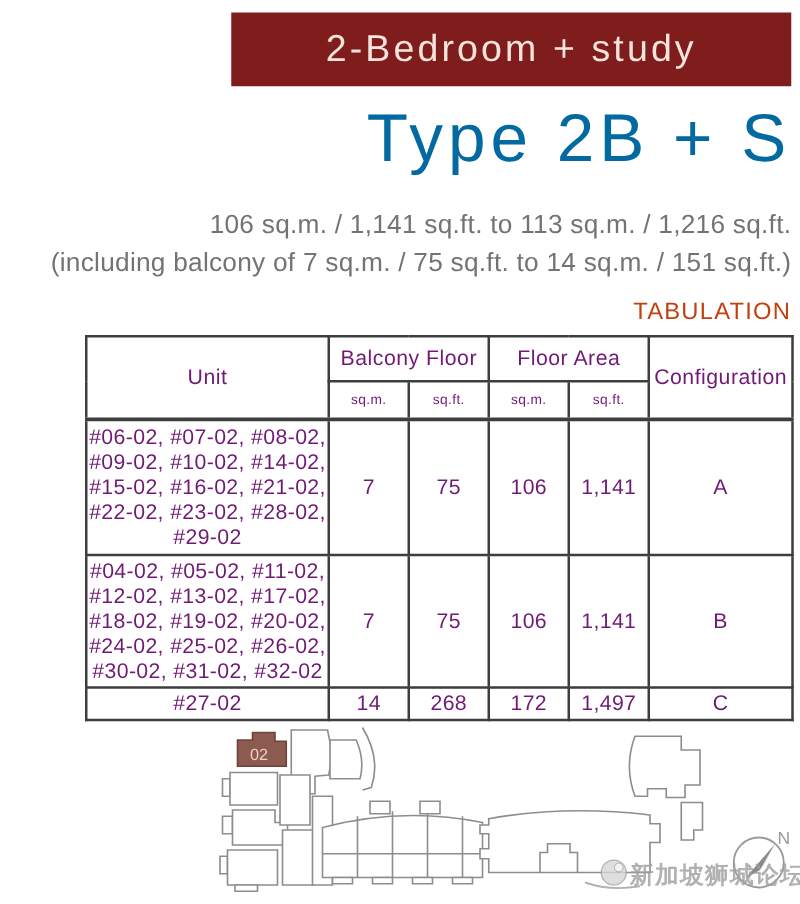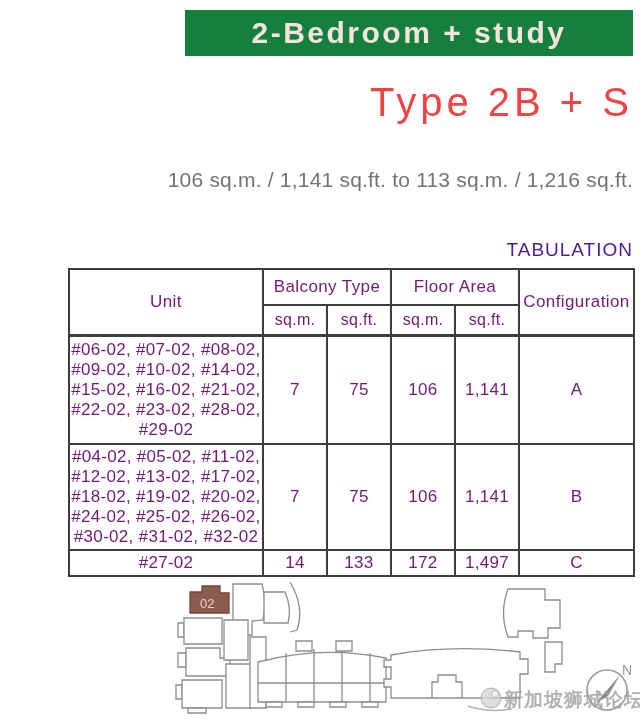--- a/index.html
+++ b/index.html
@@ -1,50 +1,50 @@
 <!DOCTYPE html>
 <html><head>
 <meta charset="utf-8">
 <style>
   html,body{margin:0;padding:0;background:#fff;}
   .page{
     position:relative;width:640px;height:723px;background:#ffffff;overflow:hidden;
     font-family:"Liberation Sans", sans-serif;
   }
   .banner{
-    position:absolute;left:185px;top:10px;width:448px;height:46px;
-    background:#15803d;color:#f6e3dc;
-    font-size:30px;font-weight:700;letter-spacing:2.5px;
+    position:absolute;left:185px;top:10px;width:448px;height:59px;
+    background:#7f1d1d;color:#f6e3dc;
+    font-size:30px;font-weight:400;letter-spacing:2.5px;
     display:flex;align-items:center;justify-content:center;
   }
   .type-title{
     position:absolute;right:7px;top:80px;
-    font-size:40px;font-weight:300;letter-spacing:4px;color:#ef4444;
+    font-size:54px;font-weight:300;letter-spacing:4px;color:#0369a1;
     white-space:nowrap;
   }
   .subtitle{
     position:absolute;right:7px;top:164px;width:633px;
     text-align:right;color:#737373;font-size:21px;line-height:31px;letter-spacing:0.2px;
   }
   .tab-title{
     position:absolute;right:7px;top:239px;
-    color:#4c1d95;font-size:19px;letter-spacing:1px;
+    color:#c2410c;font-size:19px;letter-spacing:1px;
   }
   table.tab{
     position:absolute;left:68px;top:268px;width:565px;
     border-collapse:collapse;table-layout:fixed;
     color:#701a75;
   }
   table.tab th, table.tab td{
     border:2px solid #3e3e40;
     font-weight:normal;text-align:center;vertical-align:middle;
     padding:0;
   }
   table.tab thead tr.grp th{height:34px;font-size:17px;letter-spacing:0.4px;}
-  table.tab thead tr.sub th{height:28px;font-size:16px;letter-spacing:0.3px;}
+  table.tab thead tr.sub th{height:28px;font-size:11px;letter-spacing:0.3px;}
   table.tab tbody tr:first-child td{border-top:3px solid #3e3e40;}
   table.tab tbody td{font-size:17px;letter-spacing:0.3px;}
   td.units{
     text-align:left;white-space:pre-line;
     font-size:15.5px;line-height:20px;letter-spacing:0.2px;
     padding:2px 2px 2px 10px;
   }
   tr.row-a td{height:106px;}
   tr.row-b td{height:104px;}
   tr.row-c td{height:24px;margin-top:16px;}
@@ -56,37 +56,38 @@
 <div class="page">
 
   <div class="banner">
     <span>2-Bedroom + study</span>
   </div>
 
   <div class="type-title">Type 2B + S</div>
 
   <div class="subtitle">
     <div>106 sq.m. / 1,141 sq.ft. to 113 sq.m. / 1,216 sq.ft.</div>
+    <div>(including balcony of 7 sq.m. / 75 sq.ft. to 14 sq.m. / 151 sq.ft.)</div>
   </div>
 
   <div class="tab-title">TABULATION</div>
 
   <table class="tab">
     <colgroup>
       <col style="width:194px">
         <col style="width:64px">
         <col style="width:64px">
       <col style="width:64px">
         <col style="width:64px">
         <col style="width:115px">
     </colgroup>
     <thead>
       <tr class="grp">
         <th rowspan="2">Unit</th>
-        <th colspan="2">Balcony Type</th>
+        <th colspan="2">Balcony Floor</th>
         <th colspan="2">Floor Area</th>
         <th rowspan="2">Configuration</th>
       </tr>
       <tr class="sub">
         <th>sq.m.</th>
         <th>sq.ft.</th>
         <th>sq.m.</th>
         <th>sq.ft.</th>
       </tr>
     </thead>
@@ -111,21 +112,21 @@
 #30-02, #31-02, #32-02</td>
         <td>7</td>
         <td>75</td>
         <td>106</td>
         <td>1,141</td>
         <td>B</td>
       </tr>
       <tr class="row-c">
         <td class="units">#27-02</td>
         <td>14</td>
-        <td>133</td>
+        <td>268</td>
         <td>172</td>
         <td>1,497</td>
         <td>C</td>
       </tr>
     </tbody>
   </table>
 
   <svg class="siteplan" width="640" height="158" viewBox="0 0 640 158" xmlns="http://www.w3.org/2000/svg">
 
     <g stroke="#8d8d8d" fill="#ffffff" stroke-width="1.3" stroke-linejoin="miter">

